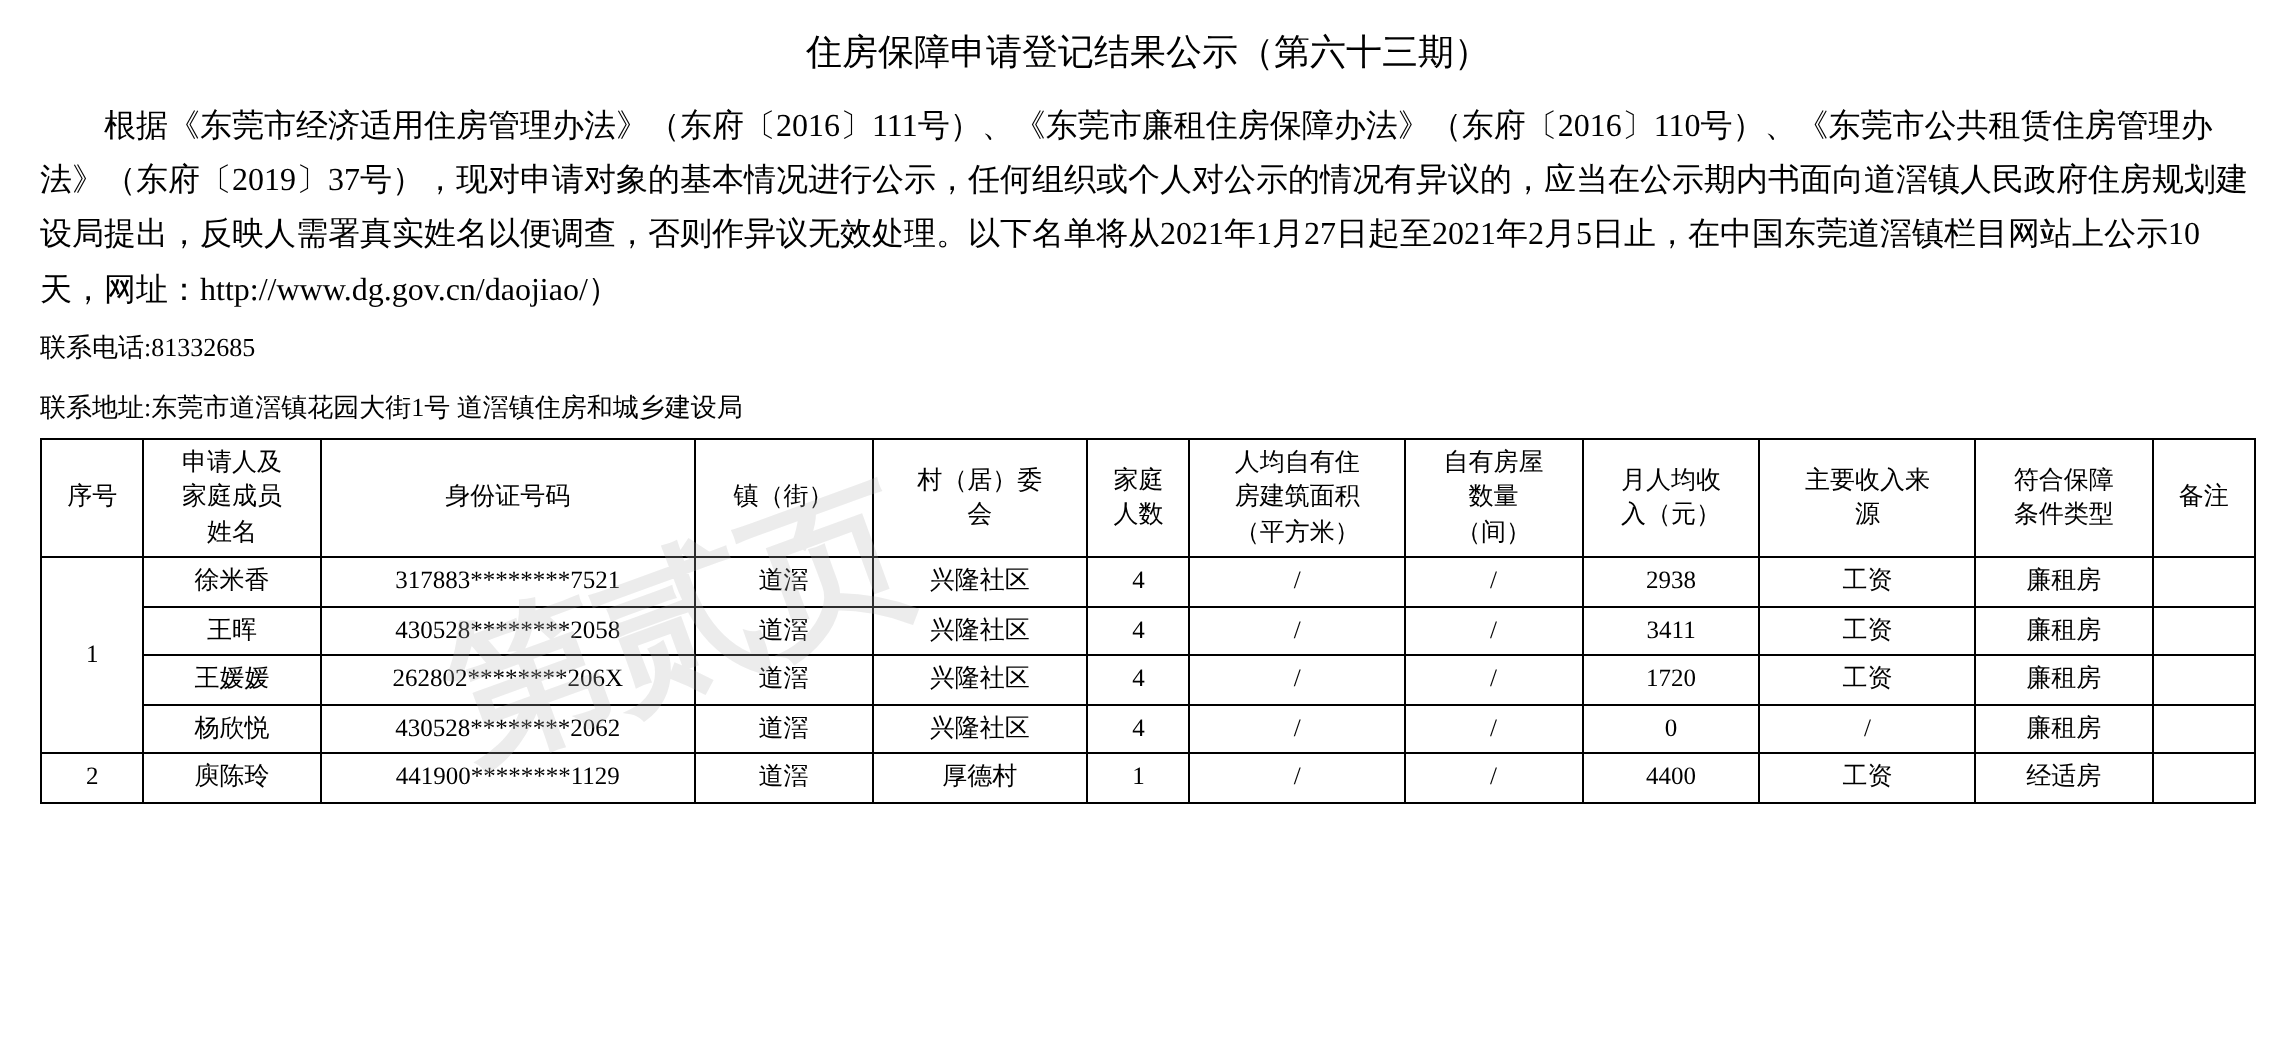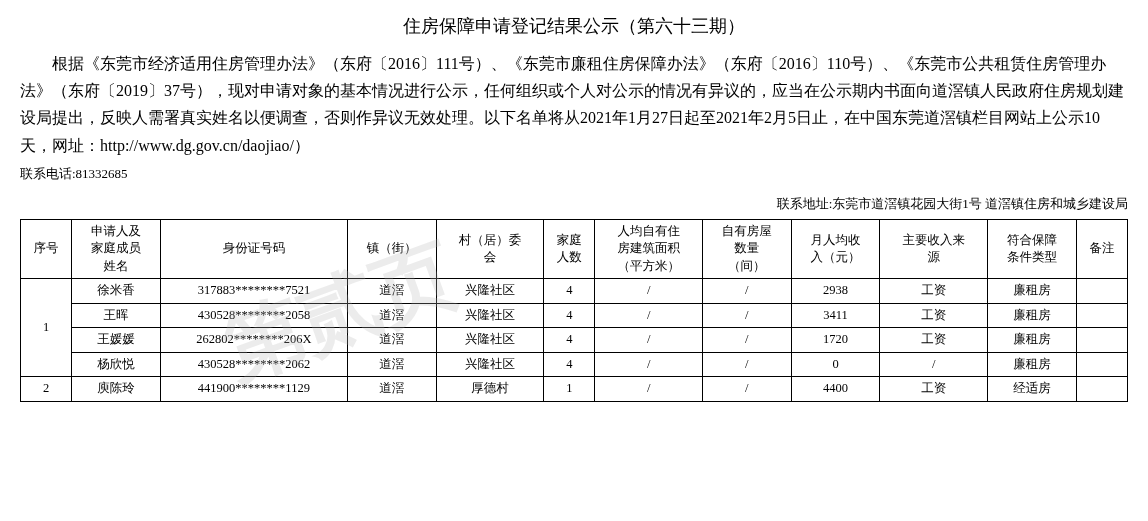--- a/index.html
+++ b/index.html
@@ -24,21 +24,21 @@
       font-size: 16px;
       line-height: 1.7;
       margin-bottom: 6px;
     }
     .contact-right {
       text-align: left;
       font-size: 13px;
       margin-bottom: 12px;
     }
     .contact-address {
-      text-align: right;
+      text-align: left;
       font-size: 13px;
       margin-bottom: 6px;
     }
     table {
       border-collapse: collapse;
       width: 100%;
       font-size: 12.5px;
     }
     th, td {
       border: 1px solid #000;

